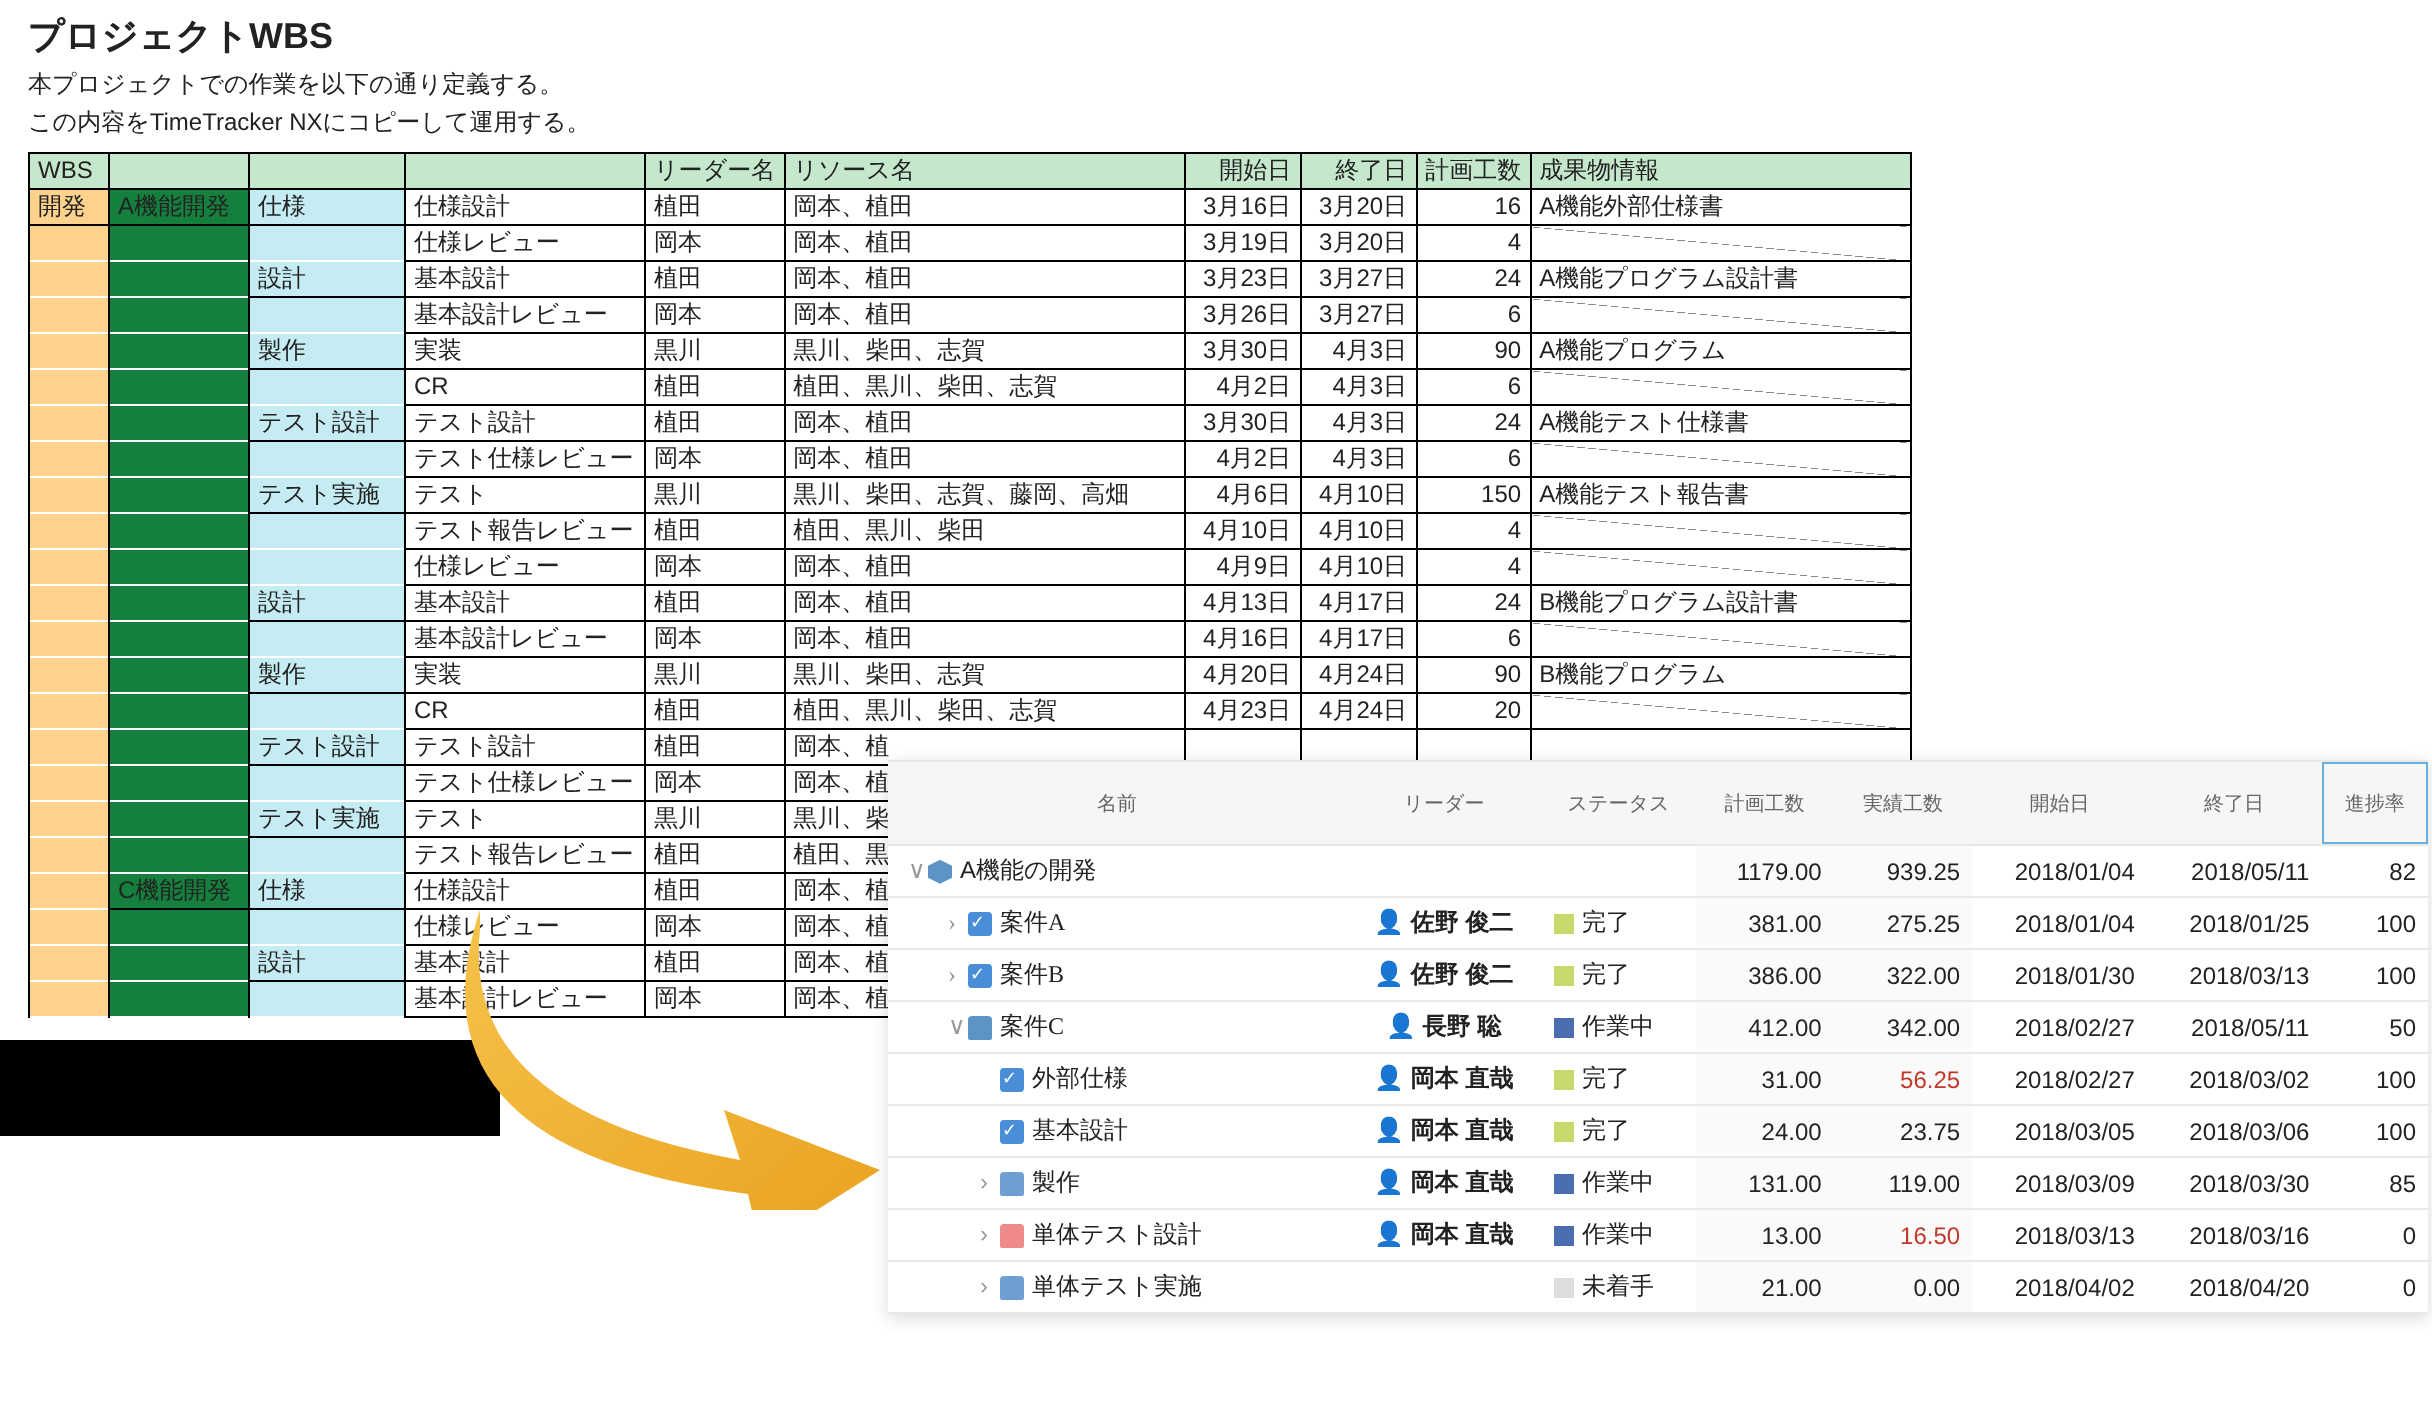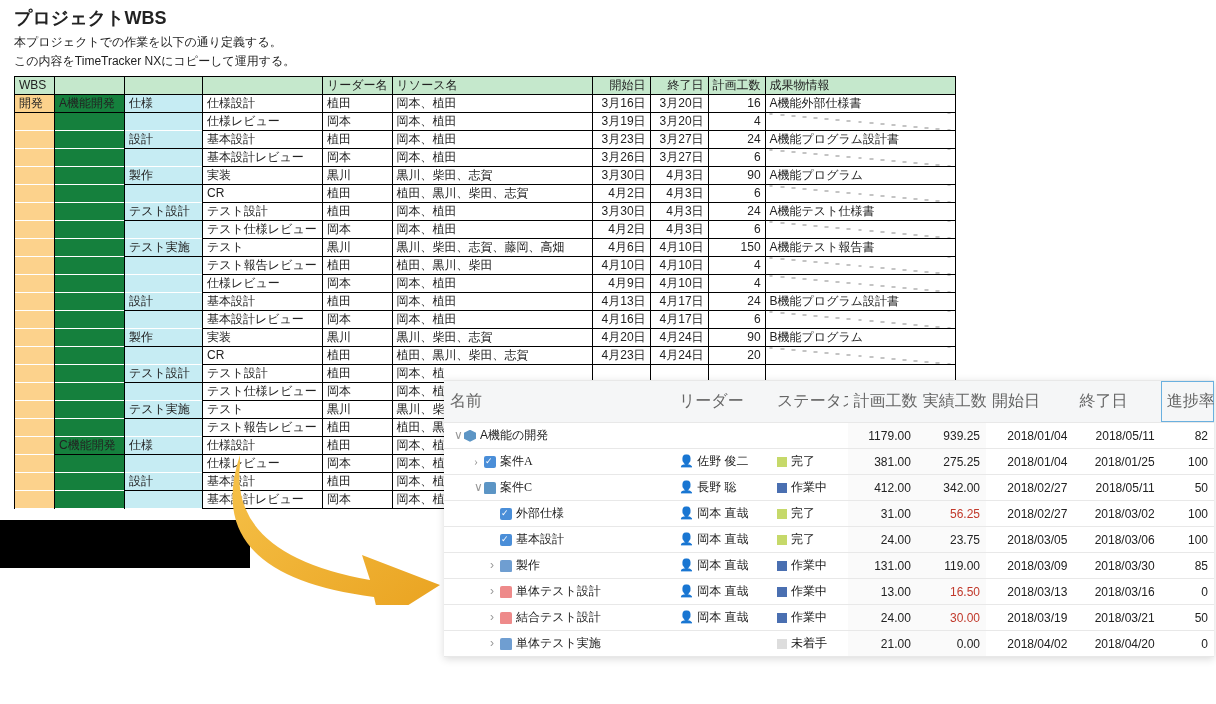--- a/index.html
+++ b/index.html
@@ -96,27 +96,27 @@
     padding: 4px 6px;
     height: 22px;
     box-sizing: border-box;
     white-space: nowrap;
     overflow: hidden;
   }
   .panel thead th {
     background: #f5f6f7;
     color: #666;
     font-weight: normal;
-    font-size: 16px;
-    text-align: left;
+    font-size: 10px;
+    text-align: center;
     height: 42px;
   }
   .panel thead th.sel { box-shadow: inset 0 0 0 1px #6ab0df; }
   .pc-name { width: 215px; }
-  .pc-leader { width: 92px; text-align:left;}
+  .pc-leader { width: 92px; text-align:center;font-weight:bold;}
   .pc-status{width:72px;text-align:left;}
   .pc-num { width: 65px; text-align: right; }
   .pc-date { width: 82px; text-align: right; }
   .pc-rate { width: 50px; text-align: right; margin-left: 44px; }
   .panel td.num { text-align: right; background:#fafafa;}
   .panel td.date { text-align: right; }
   .panel td.rate { text-align: right; }
   .panel td.red { color: #c1392b; }
   .indent1 { padding-left: 10px !important; }
   .indent2 { padding-left: 30px !important; font-family: Liberation Serif, serif; }
@@ -479,20 +479,30 @@
           <td class="pc-name indent2"><span class="expander">›</span><span class="ico ico-chk"></span><span>案件A</span></td>
           <td class="pc-leader"><span class="ico-person">👤 </span>佐野 俊二</td>
           <td class="pc-status"><span class="sq sq-g"></span>完了</td>
           <td class="pc-num num">381.00</td>
           <td class="pc-num num">275.25</td>
           <td class="pc-date date">2018/01/04</td>
           <td class="pc-date date">2018/01/25</td>
           <td class="pc-rate rate">100</td>
         </tr>
         <tr>
+          <td class="pc-name indent2"><span class="expander">›</span><span class="ico ico-chk"></span><span>案件B</span></td>
+          <td class="pc-leader"><span class="ico-person">👤 </span>佐野 俊二</td>
+          <td class="pc-status"><span class="sq sq-g"></span>完了</td>
+          <td class="pc-num num">386.00</td>
+          <td class="pc-num num">322.00</td>
+          <td class="pc-date date">2018/01/30</td>
+          <td class="pc-date date">2018/03/13</td>
+          <td class="pc-rate rate">100</td>
+        </tr>
+        <tr>
           <td class="pc-name indent2"><span class="expander">∨</span><span class="ico ico-folder"></span><span>案件C</span></td>
           <td class="pc-leader"><span class="ico-person">👤 </span>長野 聡</td>
           <td class="pc-status"><span class="sq sq-b"></span>作業中</td>
           <td class="pc-num num">412.00</td>
           <td class="pc-num num">342.00</td>
           <td class="pc-date date">2018/02/27</td>
           <td class="pc-date date">2018/05/11</td>
           <td class="pc-rate rate">50</td>
         </tr>
         <tr>
@@ -529,30 +539,20 @@
           <td class="pc-name indent3"><span class="expander">›</span><span class="ico ico-case-r"></span><span>単体テスト設計</span></td>
           <td class="pc-leader"><span class="ico-person">👤 </span>岡本 直哉</td>
           <td class="pc-status"><span class="sq sq-b"></span>作業中</td>
           <td class="pc-num num">13.00</td>
           <td class="pc-num num red">16.50</td>
           <td class="pc-date date">2018/03/13</td>
           <td class="pc-date date">2018/03/16</td>
           <td class="pc-rate rate">0</td>
         </tr>
         <tr>
-          <td class="pc-name indent3"><span class="expander">›</span><span class="ico ico-case-r"></span><span>結合テスト設計</span></td>
-          <td class="pc-leader"><span class="ico-person">👤 </span>岡本 直哉</td>
-          <td class="pc-status"><span class="sq sq-b"></span>作業中</td>
-          <td class="pc-num num">24.00</td>
-          <td class="pc-num num red">30.00</td>
-          <td class="pc-date date">2018/03/19</td>
-          <td class="pc-date date">2018/03/21</td>
-          <td class="pc-rate rate">50</td>
-        </tr>
-        <tr>
           <td class="pc-name indent3"><span class="expander">›</span><span class="ico ico-case"></span><span>単体テスト実施</span></td>
           <td class="pc-leader"></td>
           <td class="pc-status"><span class="sq sq-w"></span>未着手</td>
           <td class="pc-num num">21.00</td>
           <td class="pc-num num">0.00</td>
           <td class="pc-date date">2018/04/02</td>
           <td class="pc-date date">2018/04/20</td>
           <td class="pc-rate rate">0</td>
         </tr>
       </tbody>

